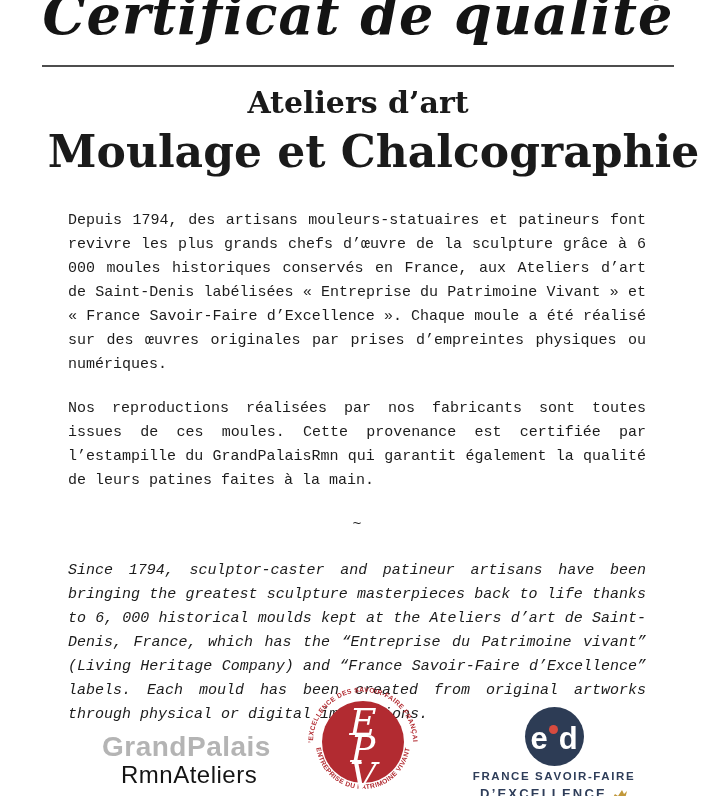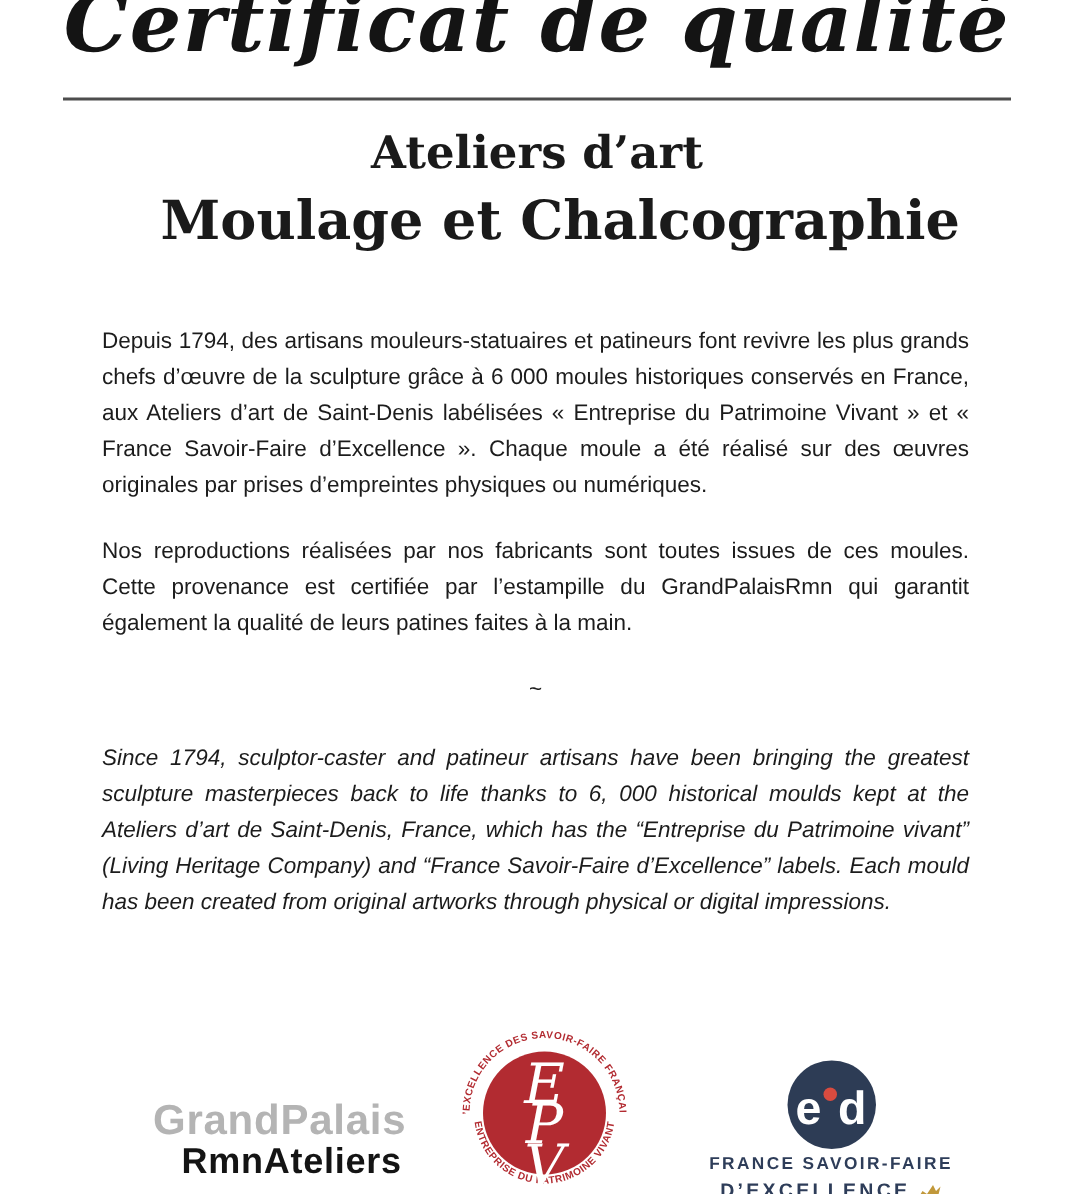--- a/index.html
+++ b/index.html
@@ -14,33 +14,33 @@
   }
   .rule {
     margin:20px 42px 0 42px; height:0;
     border-top:2px solid #4d4d4d;
   }
   .subtitle {
     text-align:center; font-family:"DejaVu Serif", serif;
     font-weight:bold; color:#1a1a1a;
   }
   .subtitle.s1 { margin-top:18px; font-size:30px; }
-  .subtitle.s2 { margin-top:6px;  font-size:36px;margin-left:31px; }
+  .subtitle.s2 { margin-top:6px;  font-size:44px;margin-left:31px; }
   .content {
-    margin:48px 70px 0 68px; text-align:justify;
-    font-size:15px; line-height:24px; color:#1c1c1c;
+    margin:32px 70px 0 68px; text-align:justify;
+    font-size:15px; line-height:24px; color:#1c1c1c;font-family:Liberation Mono, monospace;
   }
   .content p { margin:0 0 20px 0; }
   .content p.en { font-style:italic; }
   .tilde { text-align:center; font-size:15px; margin:14px 0 22px 0; color:#1c1c1c; }
 
   
   .logo-gp { position:absolute; left:102px; top:733px; line-height:1; }
   .gp-line1 { color:#b4b4b4; font-size:28px; font-weight:bold; letter-spacing:0.5px; }
-  .gp-line2 { color:#141414; font-size:24px; font-weight:bold; letter-spacing:0.5px; margin:2px 0 0 19px; }
+  .gp-line2 { color:#141414; font-size:24px; font-weight:normal; letter-spacing:0.5px; margin:2px 0 0 19px; }
 
   
   .logo-epv { position:absolute; left:306px; top:685px; width:114px; height:114px; }
   .epv-ring { fill:#b22b31; font-size:6.7px; font-weight:bold; letter-spacing:0.4px;
               font-family:"Liberation Sans", sans-serif; }
   .epv-letter { fill:#ffffff; font-family:"DejaVu Serif", serif; font-style:italic;
                 font-size:37px; }
 
   
   .logo-ed { position:absolute; left:472px; top:707px; width:164px; text-align:center; }

